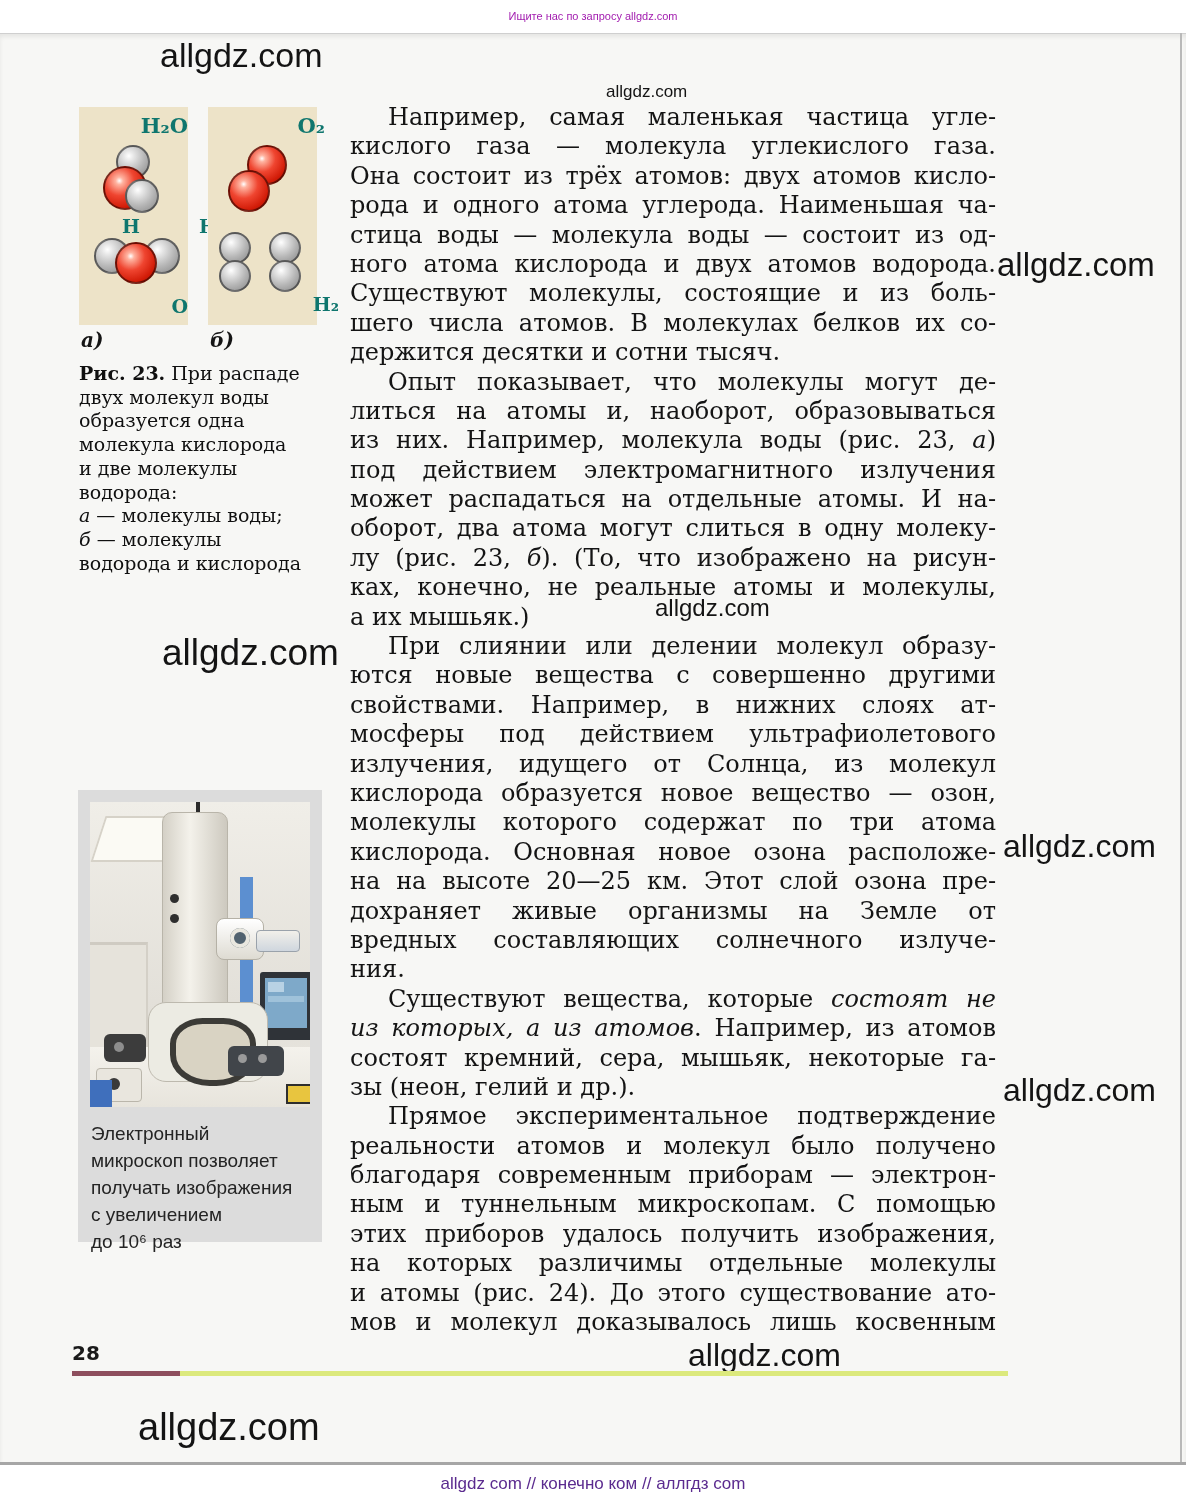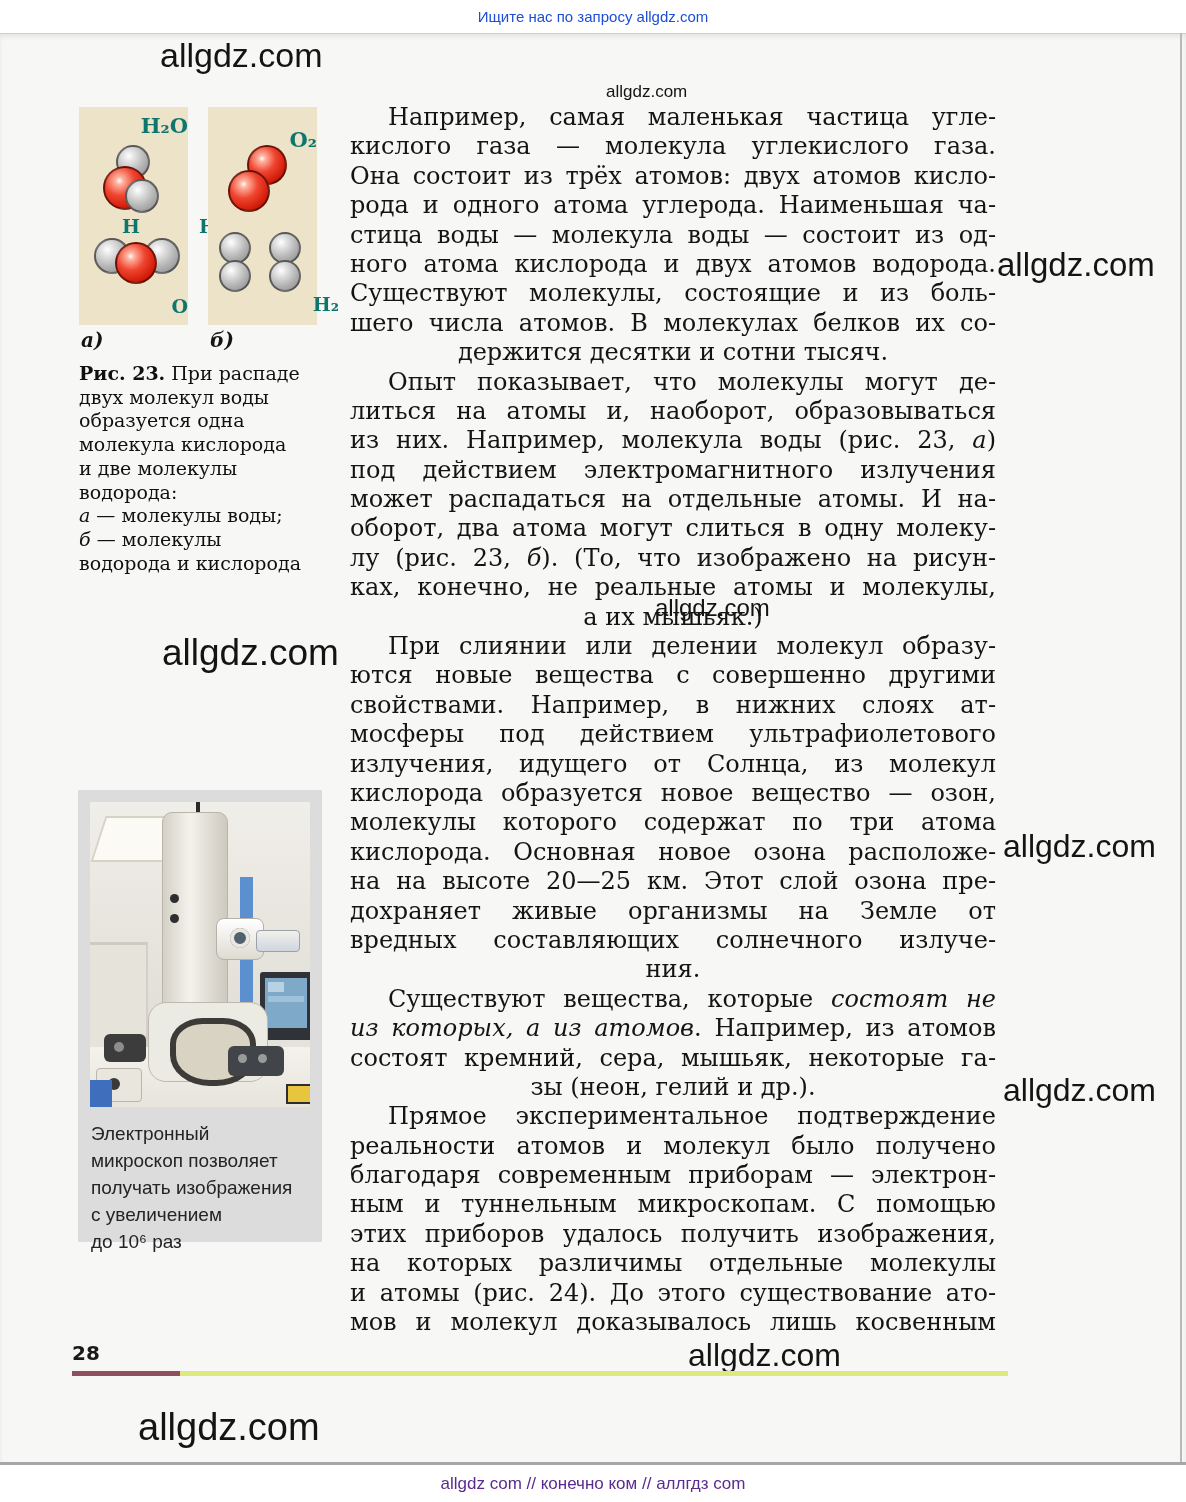--- a/index.html
+++ b/index.html
@@ -3,21 +3,21 @@
 <meta charset="utf-8">
 <style>
   html,body{margin:0;padding:0;}
   #root{position:relative;width:1186px;height:1502px;background:#ffffff;overflow:hidden;
         font-family:"DejaVu Serif",serif;color:#151515;}
   .abs{position:absolute;}
 
   
   #promo{left:0;top:0;width:1186px;height:33px;background:#ffffff;text-align:center;}
   #promo span{display:inline-block;line-height:33px;font-family:"Liberation Sans",sans-serif;
-              font-size:15px;color:#1d4ed8;}
+              font-size:11px;color:#a21caf;}
 
   
   #page{left:0;top:33px;width:1186px;height:1429px;background:#f7f7f5;
         border-top:1px solid #cfcfcf;box-shadow:inset 0 3px 4px rgba(0,0,0,.07);}
 
   
   .wm{font-family:"Liberation Sans",sans-serif;color:#141414;white-space:nowrap;}
 
   
   .mol-panel{position:absolute;width:109px;height:218px;background:#ede3c8;}
@@ -39,21 +39,21 @@
   #micro-panel{left:78px;top:790px;width:244px;height:452px;background:#dcdcdc;}
   #micro-photo{position:absolute;left:12px;top:12px;width:220px;height:305px;overflow:hidden;
                background:linear-gradient(#f0eee8,#e2dfd8 70%,#eceae3);}
   #micro-caption{position:absolute;left:13px;top:330px;width:222px;
                  font-family:"Liberation Sans",sans-serif;font-size:19px;line-height:27px;color:#242424;}
 
   
   #body-text{left:350px;top:103px;width:646px;font-size:24px;line-height:29.4px;color:#141414;}
   .para .line:first-child{text-indent:38px;}
   .jline{text-align:justify;text-align-last:justify;height:29.4px;}
-  .jline-last{text-align:center;text-align-last:auto;}
+  .jline-last{text-align:left;text-align-last:auto;}
   .cline{height:auto;}
   i{font-style:italic;}
   b{font-weight:bold;}
 
   
   #page-number{left:72px;top:1341px;font-family:"DejaVu Sans",sans-serif;font-weight:bold;
                font-size:20px;color:#1a1a1a;}
   #rule-maroon{left:72px;top:1371px;width:108px;height:5px;background:#8e4f5e;}
   #rule-yellow{left:180px;top:1371px;width:828px;height:5px;background:#dce97d;}
 
@@ -98,21 +98,21 @@
       <div class="sph gray" style="left:46px;top:72px;width:34px;height:34px;"></div>
       <div class="mol-label" style="left:-48px;top:108px;font-size:19px;">H</div>
       <div class="mol-label" style="left:29px;top:108px;font-size:19px;">H</div>
       <div class="sph gray" style="left:15px;top:131px;width:36px;height:36px;"></div>
       <div class="sph gray" style="left:65px;top:131px;width:36px;height:36px;"></div>
       <div class="sph red" style="left:36px;top:135px;width:42px;height:42px;"></div>
       <div class="mol-label" style="top:188px;font-size:19px;">O</div>
     </div>
 
     <div class="mol-panel" style="left:129px;top:0;">
-      <div class="mol-label" style="top:20px;">O₂</div>
+      <div class="mol-label" style="top:6px;padding-left:8px;">O₂</div>
       <div class="sph red" style="left:39px;top:38px;width:40px;height:40px;"></div>
       <div class="sph red" style="left:20px;top:63px;width:42px;height:42px;"></div>
       <div class="sph gray" style="left:11px;top:125px;width:32px;height:32px;"></div>
       <div class="sph gray" style="left:11px;top:153px;width:32px;height:32px;"></div>
       <div class="sph gray" style="left:61px;top:125px;width:32px;height:32px;"></div>
       <div class="sph gray" style="left:61px;top:153px;width:32px;height:32px;"></div>
       <div class="mol-label" style="left:22px;top:186px;font-size:19px;">H₂</div>
     </div>
 
     <div class="panel-tag" style="left:2px;top:221px;">а)</div>

